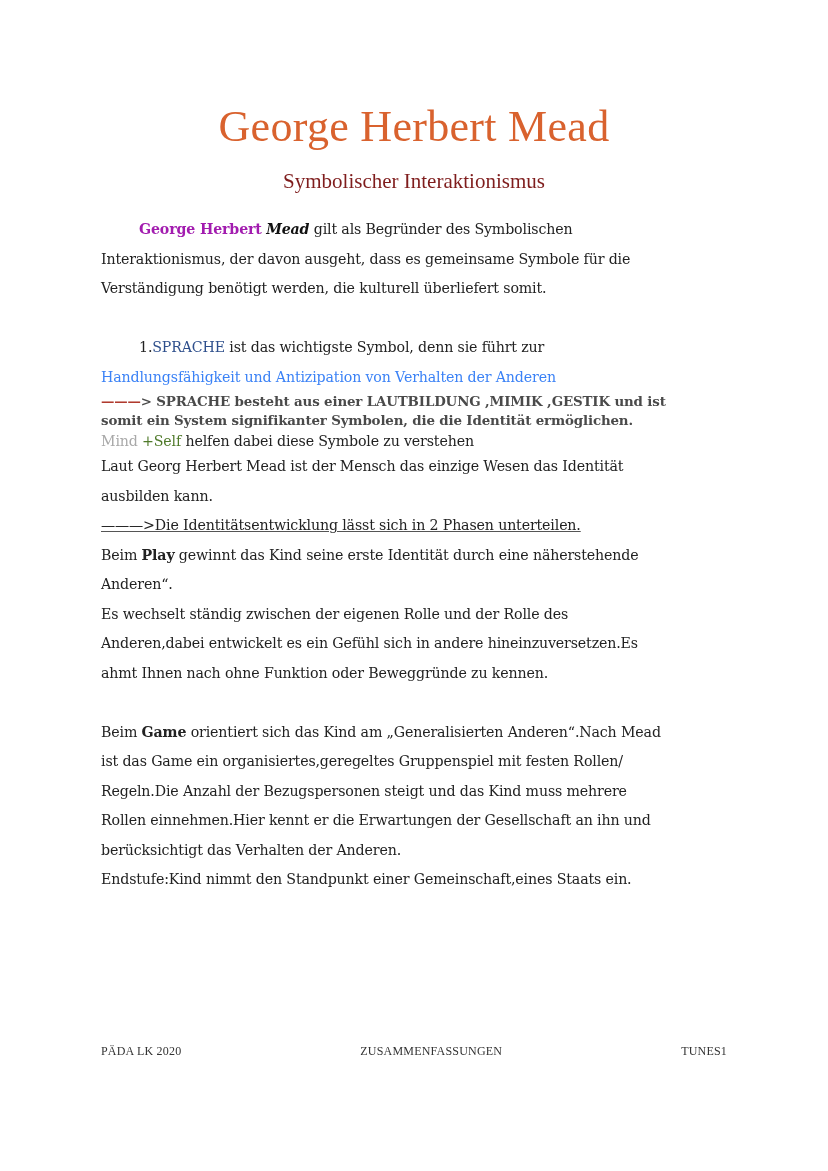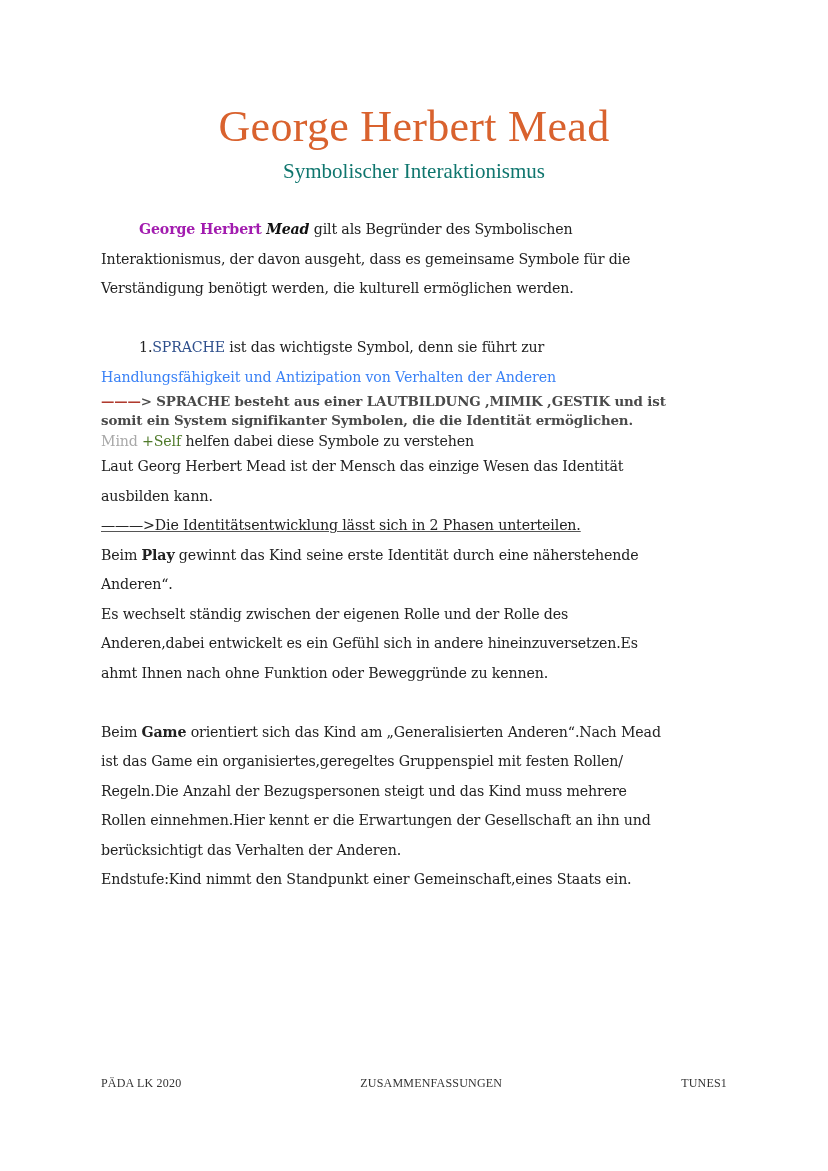--- a/index.html
+++ b/index.html
@@ -28,22 +28,22 @@
       line-height: 50px;
       color: #d9622e;
       margin: 0;
       font-weight: normal;
       letter-spacing: 0.3px;
     }
     .doc-subtitle {
       font-family: "Liberation Serif", serif;
       font-size: 21px;
       line-height: 26px;
-      color: #0f766e;
-      margin: 6px;
+      color: #7f1d1d;
+      margin: 16px;
       font-weight: normal;
     }
     .content {
       position: absolute;
       left: 101px;
       top: 215px;
       width: 640px;
       font-size: 14.2px;
       letter-spacing: -0.15px;
     }
@@ -62,21 +62,21 @@
     .red { color: #3b82f6; }
     .dark-bold { color: #4a4a4a; font-weight: bold; font-size: 13.4px; }
     .arrow-red { color: #b03a2e; }
     .mind { color: #a9a9a9; }
     .self { color: #4f7a2a; }
     .underlined { text-decoration: underline; text-decoration-color: #555; }
     .gap { height: 29.5px; }
     .tight { height: 19px; line-height: 19px; }
     .footer {
       position: absolute;
-      top: 1076px;
+      top: 1044px;
       left: 101px;
       width: 626px;
       display: flex;
       justify-content: space-between;
       font-family: "Liberation Serif", serif;
       font-size: 12px;
       color: #333333;
       letter-spacing: 0.2px;
     }
   </style>
@@ -86,21 +86,21 @@
 <div class="page-header">
   <h1 class="doc-title">George Herbert Mead</h1>
   <h2 class="doc-subtitle">Symbolischer Interaktionismus</h2>
 </div>
 
 <div class="content">
 
   <div>
     <span class="line indent"><span class="name-blue">George Herbert</span> <span class="name-black">Mead</span><span> gilt als Begründer des Symbolischen</span></span>
     <span class="line">Interaktionismus, der davon ausgeht, dass es gemeinsame Symbole für die</span>
-    <span class="line">Verständigung benötigt werden, die kulturell ermöglichen werden.</span>
+    <span class="line">Verständigung benötigt werden, die kulturell überliefert somit.</span>
   </div>
 
   <div class="gap"></div>
 
   <div>
     <span class="line indent-num"><span>1.</span><span class="blue">SPRACHE</span><span>  ist das wichtigste Symbol, denn sie führt zur</span></span>
     <span class="line red">Handlungsfähigkeit und Antizipation von Verhalten der Anderen</span>
     <span class="line tight dark-bold"><span class="arrow-red">———</span><span>&gt; </span><span>SPRACHE  besteht aus einer  LAUTBILDUNG ,MIMIK ,GESTIK und ist</span></span>
     <span class="line tight dark-bold">somit ein System signifikanter Symbolen, die die Identität ermöglichen.</span>
     <span class="line" style="height:22px;line-height:22px;"><span class="mind">Mind</span><span class="self"> +</span><span class="self">Self</span><span> helfen dabei diese Symbole zu verstehen</span></span>

